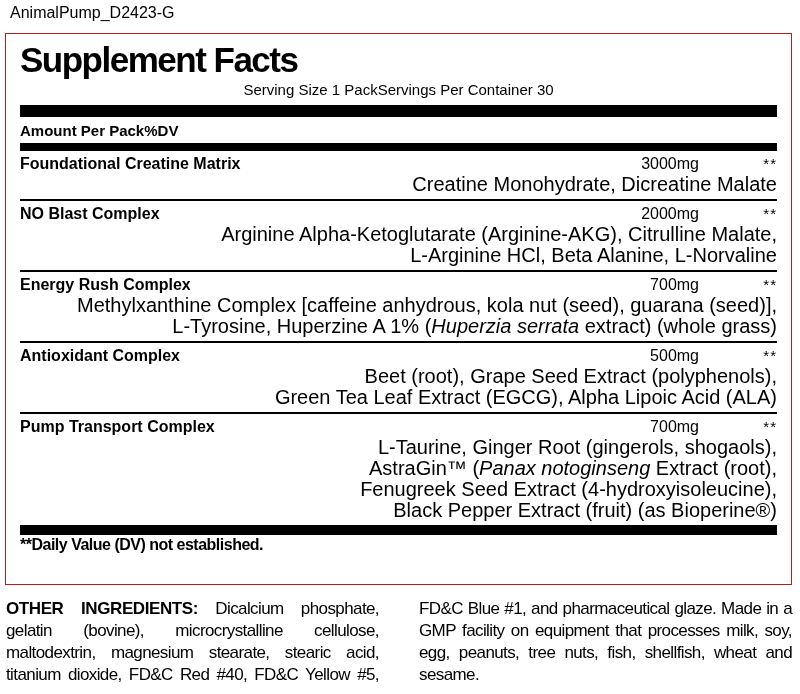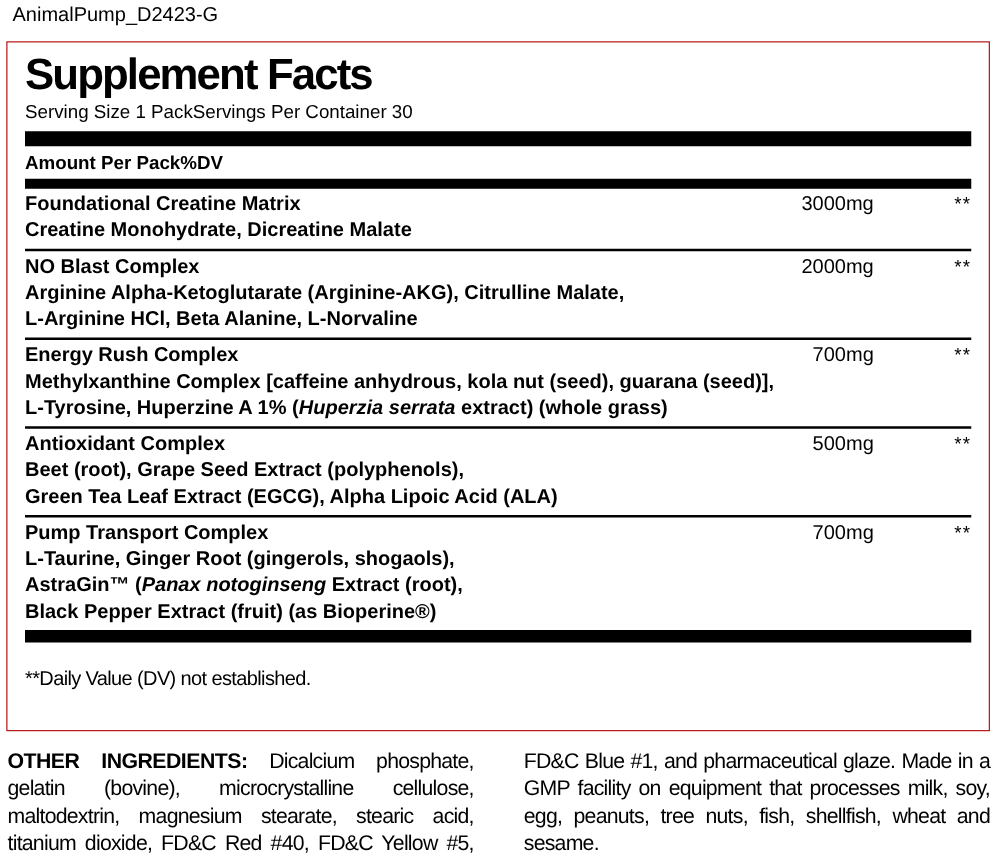--- a/index.html
+++ b/index.html
@@ -31,21 +31,21 @@
   }
   .sf-title {
     font-size: 35px;
     font-weight: 900;
     letter-spacing: -1.5px;
     line-height: 40px;
     margin-top: 4px;
   }
   .serving-row {
     display: flex;
-    justify-content: flex-start;
+    justify-content: center;
     font-size: 15px;
     line-height: 19px;
   }
   .bar { background: #000; width: 100%; }
   .bar-thick { height: 12px; margin-top: 6px; }
   .bar-medium { height: 8px; }
   .bar-footnote { height: 10px; }
   .col-header-row {
     display: flex;
     justify-content: flex-start;
@@ -70,29 +70,30 @@
     font-weight: normal;
   }
   .row-dv {
     position: absolute;
     right: 0; top: 0;
     font-size: 15px;
     font-weight: normal;
     letter-spacing: 1px;
   }
   .row-lines div {
-    font-size: 16px;
+    font-size: 20px;
     line-height: 21px;
+    font-weight: normal;
+    text-align: right;
+  }
+  .footnote {
+    font-size: 16px;
     font-weight: bold;
-  }
-  .footnote {
-    font-size: 16px;
-    font-weight: normal;
     letter-spacing: -0.5px;
-    padding-top: 20px;
+    padding-top: 0;
     line-height: 19px;
   }
   .other-ing {
     position: absolute;
     left: 6px; top: 598px;
     width: 786px;
     display: flex;
     gap: 40px;
   }
   .oi-col { flex: 1; }
@@ -181,20 +182,21 @@
 
   <div class="sf-row">
     <div class="row-head">
       <span class="row-name">Pump Transport Complex</span>
       <span class="row-amount">700mg</span>
       <span class="row-dv">**</span>
     </div>
     <div class="row-lines">
             <div><span>L-Taurine, Ginger Root (gingerols, shogaols),</span></div>
             <div><span>AstraGin™ (</span><i>Panax notoginseng</i><span> Extract (root),</span></div>
+            <div><span>Fenugreek Seed Extract (4-hydroxyisoleucine),</span></div>
             <div><span>Black Pepper Extract (fruit) (as Bioperine®)</span></div>
           </div>
   </div>
 </div>
 
     <div class="bar bar-footnote"></div>
 
     <div class="footnote">**Daily Value (DV) not established.</div>
 
   </div>

